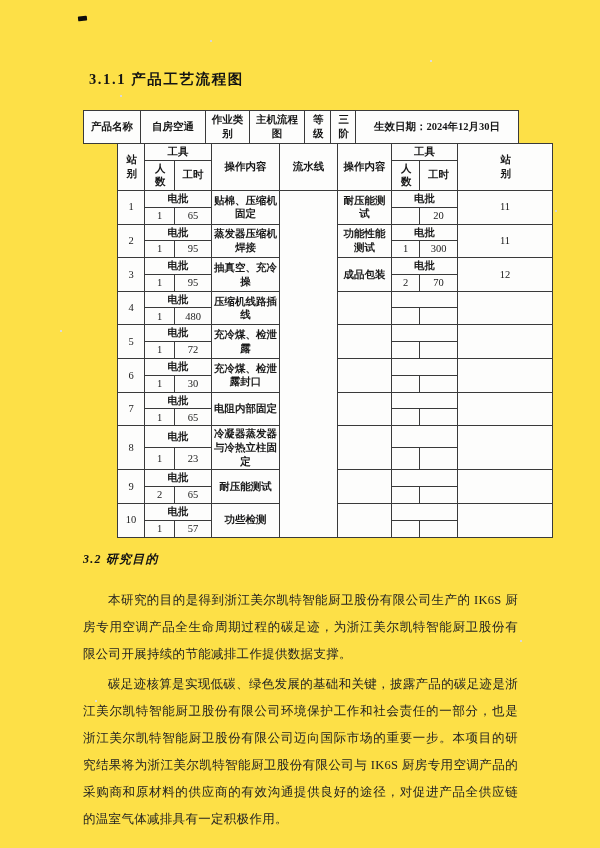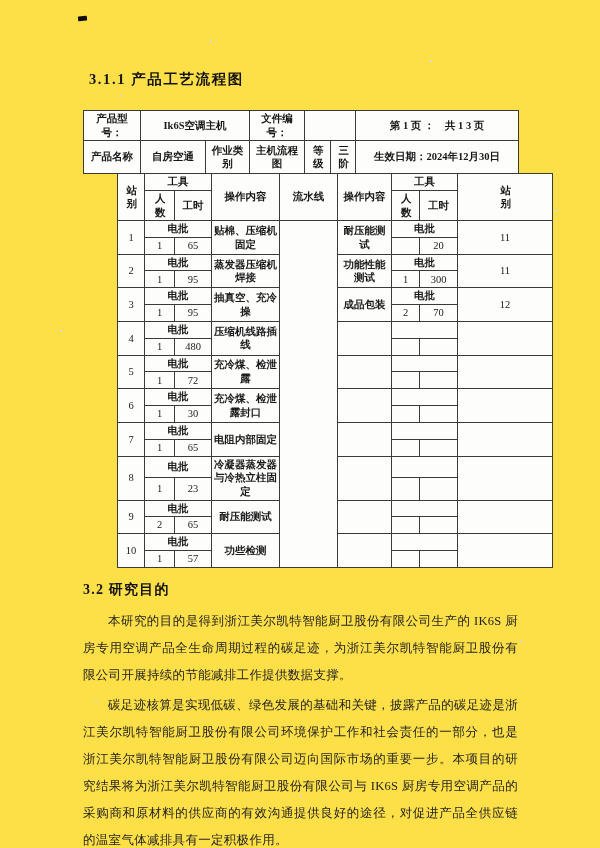--- a/index.html
+++ b/index.html
@@ -30,21 +30,21 @@
   .body-table td { font-size:10.5px; line-height:1.3; color:#1a1a1a; }
   .body-table .hd { font-weight:bold; color:#161616; }
   tr.bh1 td { height:12px; }
   tr.bh2 td { height:26px; }
   tr.r-top td { height:12px; }
   tr.r-bot td { height:14px; }
   td.op, td.tool-cell { font-weight:bold; }
   td.num { font-weight:normal; }
   .stack2 { display:inline-block; width:1.15em; line-height:1.3;text-align:right; }
 
-  h2.sec2 { margin:13px 0 9px 0; font-size:14px; font-weight:bold; letter-spacing:1.2px; color:#141414; }
+  h2.sec2 { margin:13px 0 19px 0; font-size:12px; font-weight:bold; letter-spacing:1.2px; color:#141414;font-style:italic; }
   .para { margin:0 0 3px 0; font-size:12.5px; line-height:27px; letter-spacing:0.3px;
           text-align:justify; text-indent:2em; color:#222; }
 </style>
 </head>
 <body>
 
 <div class="page">
   <div class="speckles"></div>
   <div class="ink-mark"></div>
 
@@ -57,27 +57,20 @@
         <colgroup>
           <col style="width:57px">
             <col style="width:65px">
             <col style="width:44px">
           <col style="width:55px">
             <col style="width:26px">
             <col style="width:25px">
             <col style="width:163px">
         </colgroup>
         <tbody>
-            <tr class="h1">
-          <td>产品型号：</td>
-          <td colspan="2">Ik6S空调主机</td>
-          <td>文件编号：</td>
-          <td colspan="2"></td>
-          <td>第 1 页 ：　共 1 3 页</td>
-        </tr>
         <tr class="h2">
           <td>产品名称</td>
           <td>自房空通</td>
           <td>作业类别</td>
           <td>主机流程图</td>
           <td><span class="stack2">等级</span></td>
           <td><span class="stack2">三阶</span></td>
           <td>生效日期：2024年12月30日</td>
         </tr>
       </tbody>

